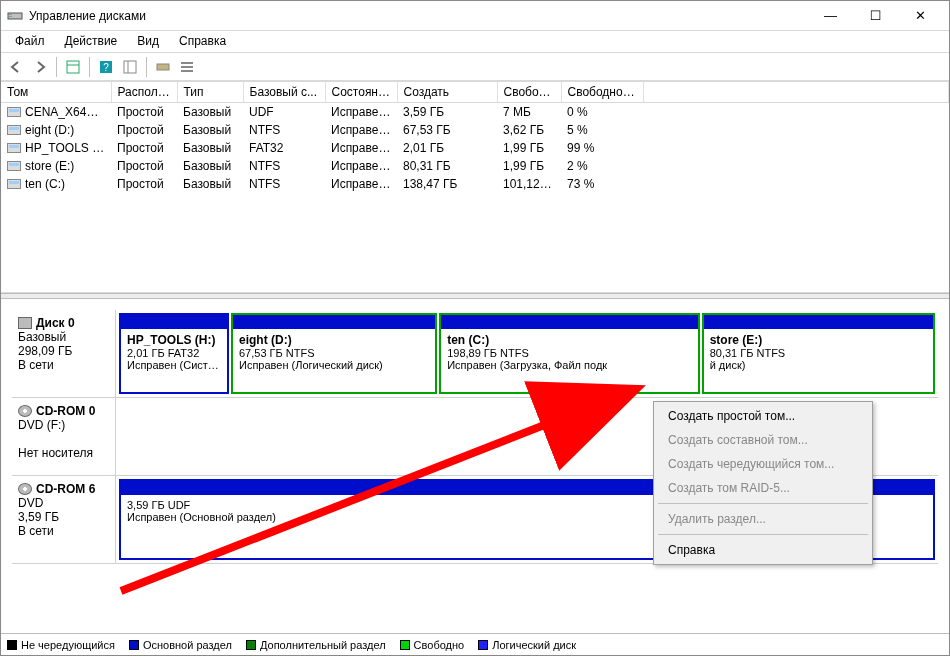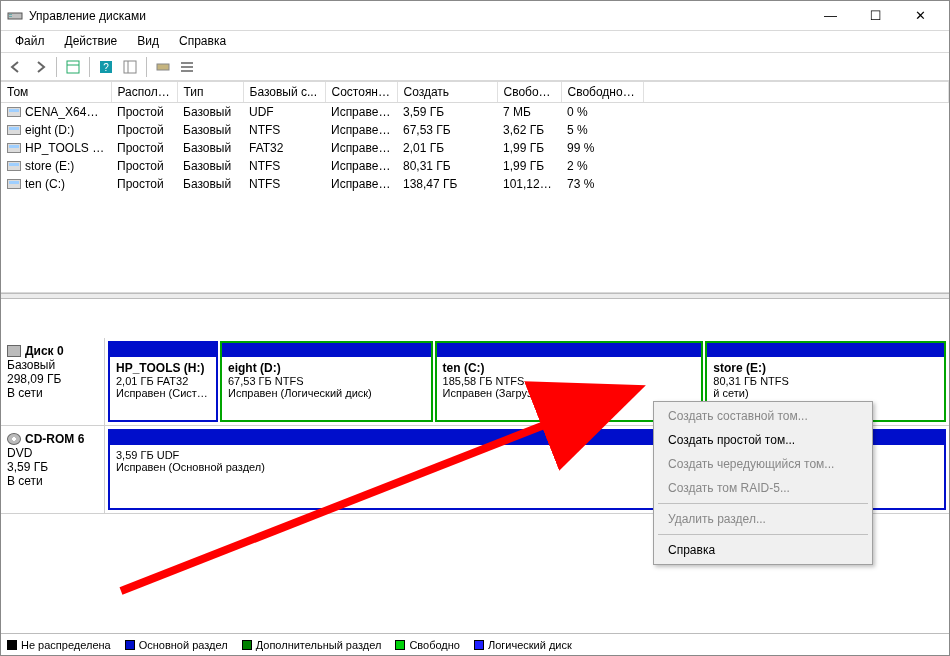--- a/index.html
+++ b/index.html
@@ -84,22 +84,21 @@
     font-size: 12px;
   }
   .volicon { display:inline-block; width:14px; height:10px; background:#dcdcdc; border:1px solid #888; margin-right:4px; vertical-align:-1px; position:relative;}
   .volicon.drive::after{content:"";position:absolute;top:1px;left:1px;right:1px;height:3px;background:#9fcfff;}
 
   .divider-thick { height:6px; background:#ececec; border-top:1px solid #bcbcbc; border-bottom:1px solid #bcbcbc;}
 
   .disk-pane {
     flex: 1;
     overflow: hidden;
-    padding: 0;
-    margin-top: 39px;
+    padding: 11px;
   }
   .disk-row {
     display: flex;
     min-height: 88px;
     border-bottom: 1px solid #d0d0d0;
   }
   .disk-head {
     width: 104px;
     padding: 6px 6px;
     font-size: 12px;
@@ -341,32 +340,40 @@
       </div>
       <div class="part logical" style="flex:1.4">
         <div class="stripe navy"></div>
         <b>eight  (D:)</b>
         <div class="sub">67,53 ГБ NTFS</div>
         <div class="sub">Исправен (Логический диск)</div>
       </div>
       <div class="part logical" style="flex:1.8">
         <div class="stripe navy"></div>
         <b>ten  (C:)</b>
-        <div class="sub">185,58 ГБ NTFS</div>
+        <div class="sub">198,89 ГБ NTFS</div>
         <div class="sub">Исправен (Загрузка, Файл подк</div>
       </div>
       <div class="part logical" style="flex:1.6">
         <div class="stripe navy"></div>
         <b>store  (E:)</b>
         <div class="sub">80,31 ГБ NTFS</div>
-        <div class="sub">й сети)</div>
+        <div class="sub">й диск)</div>
       </div>
     </div>
   </div>
 
+  <div class="disk-row" style="min-height:78px">
+    <div class="disk-head">
+      <span class="hicon cd"></span><b>CD-ROM 0</b><br>
+      <span>DVD (F:)</span><br><br>
+      <span>Нет носителя</span>
+    </div>
+    <div class="parts"></div>
+  </div>
 
   <div class="disk-row">
     <div class="disk-head">
       <span class="hicon cd"></span><b>CD-ROM 6</b><br>
       <span>DVD</span><br>
       <span>3,59 ГБ</span><br>
       <span>В сети</span>
     </div>
     <div class="parts">
       <div class="part primary" style="flex:1">
@@ -375,21 +382,21 @@
         <div class="sub">Исправен (Основной раздел)</div>
       </div>
     </div>
   </div>
 
 </div>
 
 <div class="legend">
   <div class="leg">
       <span class="sw" style="background:#000"></span>
-      <span>Не распределена</span>
+      <span>Не чередующийся</span>
     </div>
   <div class="leg">
       <span class="sw" style="background:#000ecb"></span>
       <span>Основной раздел</span>
     </div>
   <div class="leg">
       <span class="sw" style="background:#008000"></span>
       <span>Дополнительный раздел</span>
     </div>
   <div class="leg">
@@ -405,21 +412,21 @@
 <svg class="arrow-svg" width="560" height="280">
   <defs>
     <marker id="ah" markerWidth="14" markerHeight="12" refX="12" refY="6" orient="auto">
       <path d="M0,0 L14,6 L0,12 Z" fill="#ff0000"></path>
     </marker>
   </defs>
   <line x1="20" y1="260" x2="530" y2="60" stroke="#ff0000" stroke-width="8" marker-end="url(#ah)"></line>
 </svg>
 
 <div class="ctxmenu">
+  <div class="ctxitem enabled">Создать простой том...</div>
   <div class="ctxitem disabled">Создать составной том...</div>
-  <div class="ctxitem enabled">Создать простой том...</div>
   <div class="ctxitem disabled">Создать чередующийся том...</div>
   <div class="ctxitem disabled">Создать том RAID-5...</div>
   <div class="ctxsep"></div>
   <div class="ctxitem disabled">Удалить раздел...</div>
   <div class="ctxsep"></div>
   <div class="ctxitem enabled">Справка</div>
 </div>
 
 </body></html>

